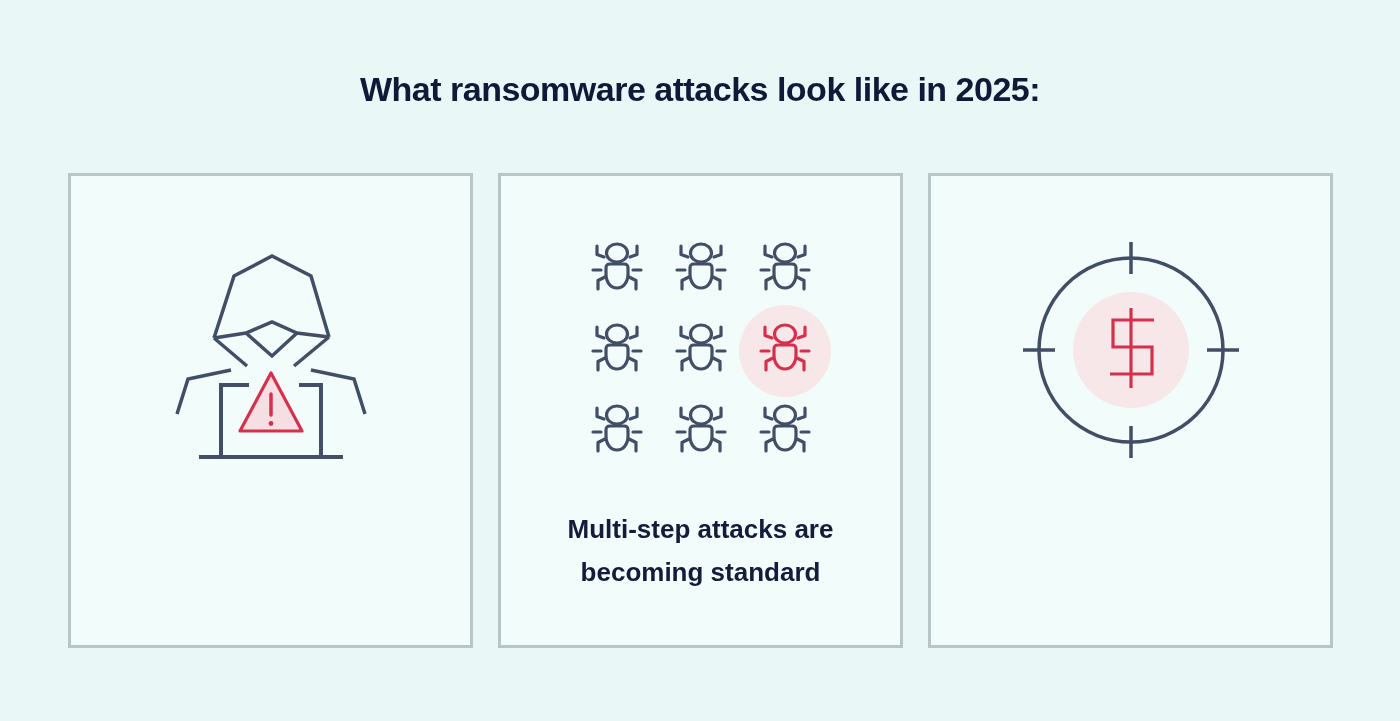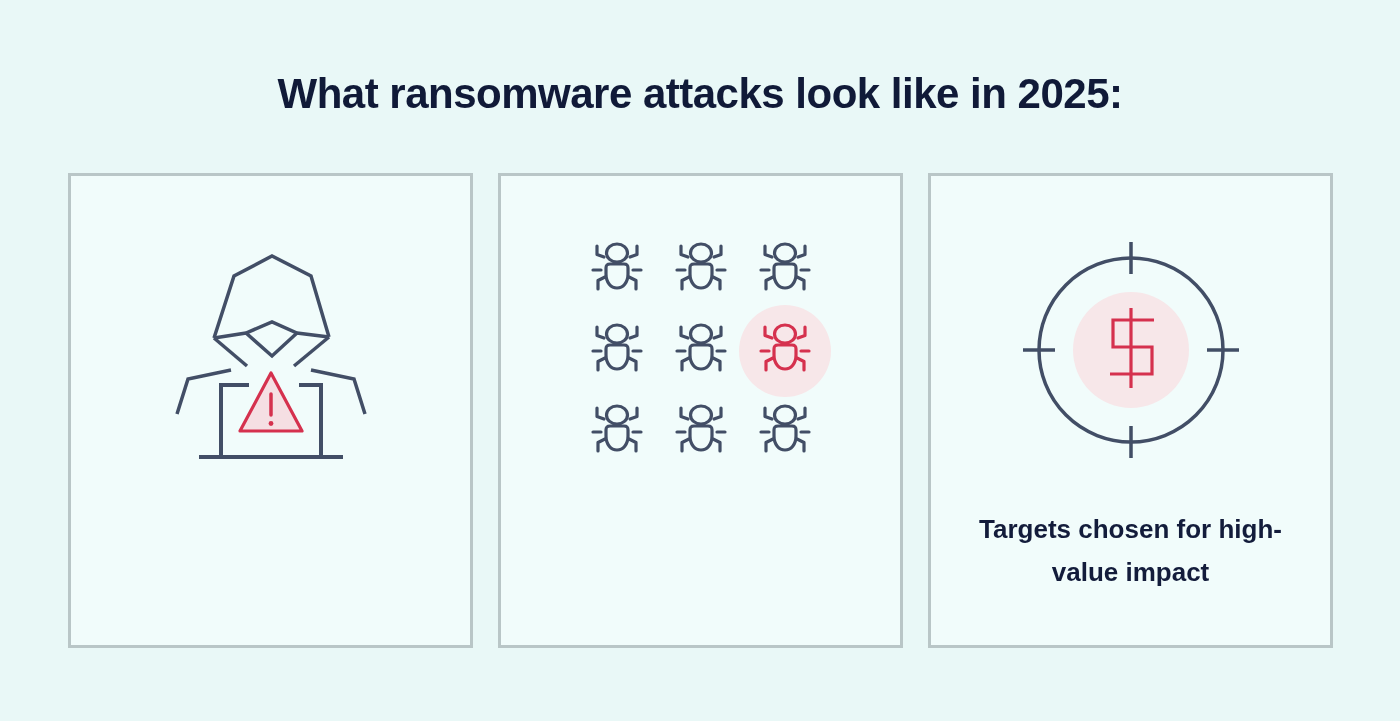--- a/index.html
+++ b/index.html
@@ -17,21 +17,21 @@
   html,body{margin:0;padding:0;}
   body{
     width:1400px;height:721px;overflow:hidden;
     background:var(--bg);
     font-family:"Liberation Sans", sans-serif;
   }
   .page{position:relative;width:1400px;height:721px;}
   .title{
     margin:0;padding-top:70px;
     text-align:center;
-    font-size:42px;font-weight:700;letter-spacing:-0.5px;
+    font-size:34px;font-weight:700;letter-spacing:-0.5px;
     color:var(--heading);
   }
   .cards{
     position:absolute;left:68px;top:173px;
     display:flex;gap:25px;
   }
   .card{
     width:405px;height:475px;
     border:3px solid var(--card-border);
     background:var(--card-bg);
@@ -111,33 +111,33 @@
           <use href="#bug" transform="translate(140,46)" class="s-navy"></use>
           <use href="#bug" transform="translate(224,46)" class="s-navy"></use>
           <use href="#bug" transform="translate(56,127)" class="s-navy"></use>
           <use href="#bug" transform="translate(140,127)" class="s-navy"></use>
           <use href="#bug" transform="translate(224,127)" class="s-red"></use>
           <use href="#bug" transform="translate(56,208)" class="s-navy"></use>
           <use href="#bug" transform="translate(140,208)" class="s-navy"></use>
           <use href="#bug" transform="translate(224,208)" class="s-navy"></use>
         </svg>
       </div>
+      <p class="label">Multi-step attacks are becoming standard</p>
     </section>
 
     <section class="card">
       <div class="icon-wrap">
         <svg width="244" height="244" viewBox="0 0 244 244">
           <circle class="f-halo" cx="122" cy="123" r="58"></circle>
           <g class="s-navy" fill="none" stroke-width="3.5">
             <circle cx="122" cy="123" r="92"></circle>
             <path d="M122,15 L122,47 M122,199 L122,231 M14,123 L46,123 M198,123 L230,123"></path>
           </g>
           <g class="s-red" fill="none" stroke-width="3.2">
             <path d="M122,81 L122,161"></path>
             <path d="M145,93 L104,93 L104,120 L143,120 L143,147 L101,147"></path>
           </g>
         </svg>
       </div>
-      <p class="label">Targets chosen for high-value impact</p>
     </section>
 
   </div>
 </div>
 
 </body></html>

